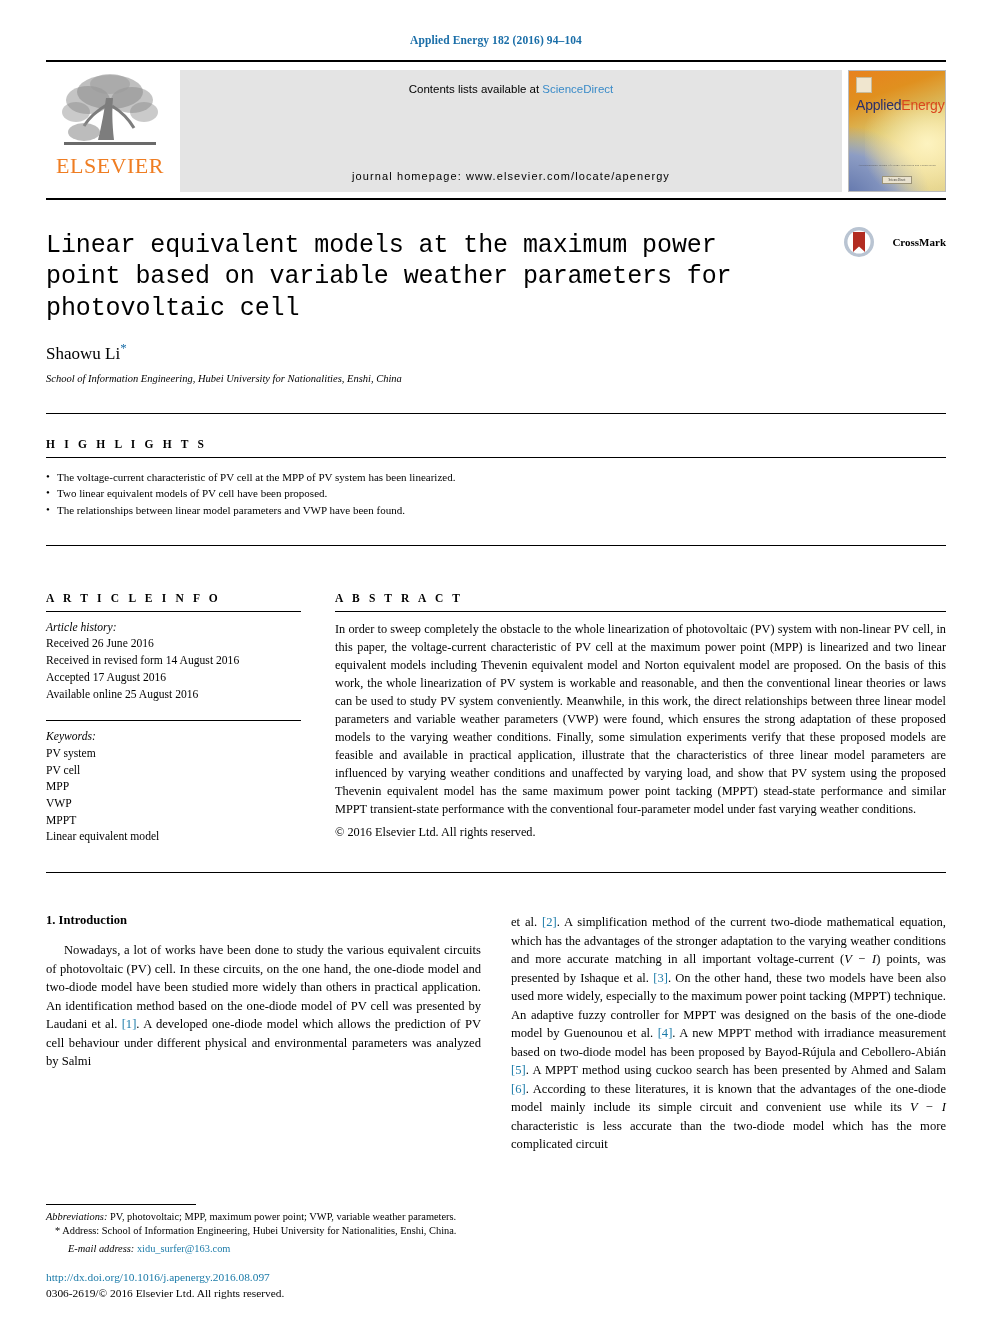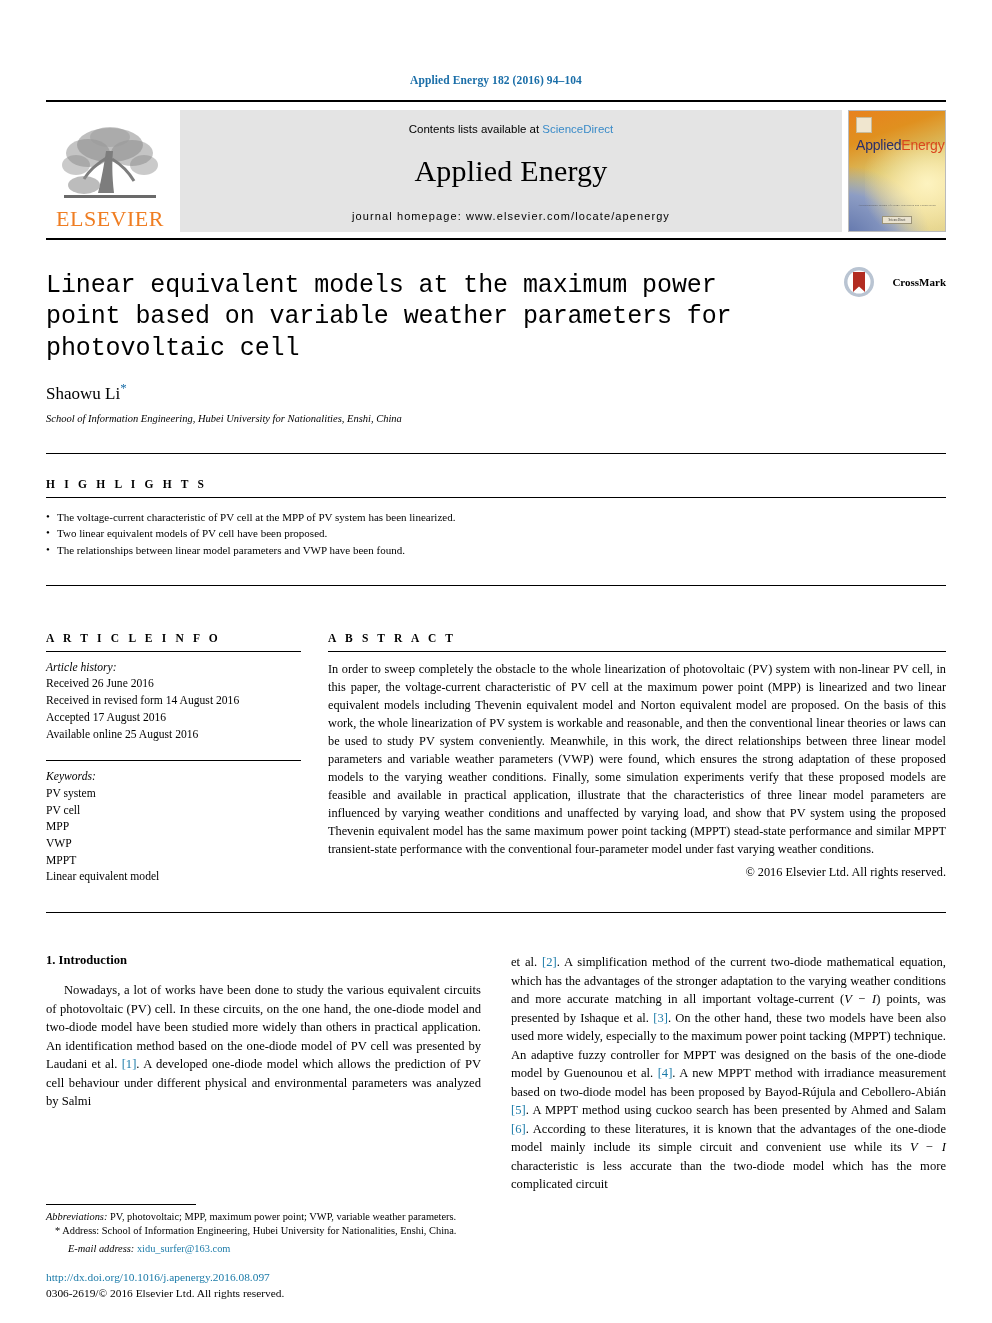--- a/index.html
+++ b/index.html
@@ -16,35 +16,35 @@
   }
   .page { position: relative; width: 992px; height: 1323px; padding: 0 46px; }
 
   
   .running-head {
     text-align: center;
     color: #1a6ea8;
     font-size: 11.5px;
     font-weight: bold;
     letter-spacing: .1px;
-    padding-top: 74px;
+    padding-top: 34px;
     font-family: "Liberation Serif", serif;
   }
 
   
   .rule-thick { border-top: 2px solid #000; margin-top: 14px; }
   .masthead {
     display: flex; align-items: stretch;
     height: 122px;
     margin-top: 8px;
   }
   .elsevier-logo {
     width: 128px; flex: 0 0 128px;
     display: flex; flex-direction: column;
-    align-items: center; justify-content: flex-end;
+    align-items: center; 
     padding-bottom: 2px;
   }
   .tree-svg { display:block; }
   .elsevier-word {
     color: #ef7d22;
     font-family: "Liberation Serif", serif;
     font-size: 22px;
     letter-spacing: .5px;
     line-height: 1;
     margin-top: 1px;
@@ -165,35 +165,35 @@
     padding-left: 11px;
   }
   .hl-list li::before {
     content: "•"; position: absolute; left: 0; top: -1px; font-size: 11px;
   }
 
   
   .info-abs {
     margin-top: 30px;
     display: flex;
-    gap: 27px;
+    gap: 34px;
   }
   .col-info { width: 255px; flex: 0 0 255px; }
   .col-abs { flex: 1 1 auto; }
   .meta-rule { border-top: 1.3px solid #000; margin-bottom: 8px; }
   .meta-group { font-size: 11.6px; line-height: 1.44; }
   .meta-group .lbl { font-style: italic; }
   .meta-group.second { margin-top: 17px; padding-top: 8px; border-top: 1.1px solid #000; }
   .abs-body {
     font-size: 12.3px;
     line-height: 1.47;
     text-align: justify;
     hyphens: none;
   }
-  .copyright { text-align: right; margin-top: 7px; font-size: 12.3px; }
+  .copyright { margin-top: 7px; font-size: 12.3px; }
 
   
   .body-rule { border-top: 1.5px solid #000; margin-top: 26px; }
   .columns {
     margin-top: 40px;
     display: flex;
     gap: 30px;
   }
   .col { width: 435px; flex: 0 0 435px; }
   h2.sec-title {
@@ -260,21 +260,20 @@
           <rect x="6" y="72" width="92" height="3" fill="#6a6a6a"></rect>
         </g>
       </svg>
       <div class="elsevier-word">ELSEVIER</div>
     </div>
 
     <div class="journal-band">
       <div class="contents-line">
         <span>Contents lists available at </span><span class="sd">ScienceDirect</span>
       </div>
-      <div class="journal-name">Applied Energy</div>
       <div class="homepage">journal homepage: www.elsevier.com/locate/apenergy</div>
     </div>
 
     <div class="cover">
       <div class="cov-blue"></div>
       <div class="cov-glow"></div>
       <div class="cover-badge"></div>
       <div class="cover-title"><span>Applied</span><i>Energy</i></div>
       <div class="cover-foot">
         <div class="l1">An International Journal of Energy Conversion and Conservation</div>

